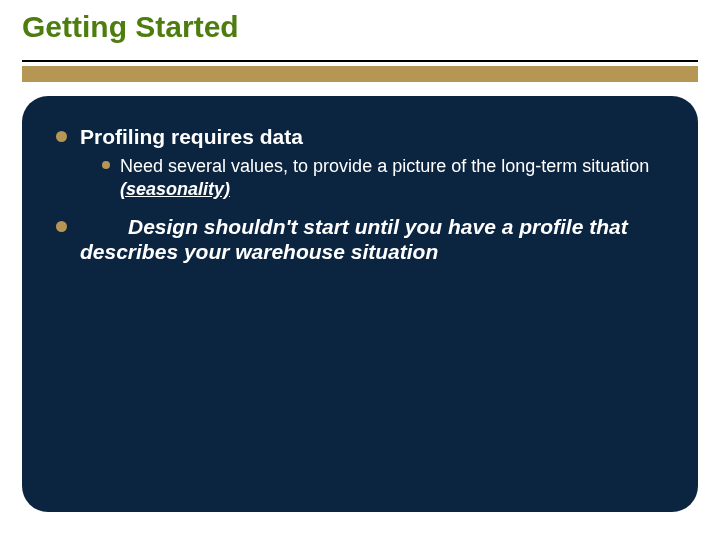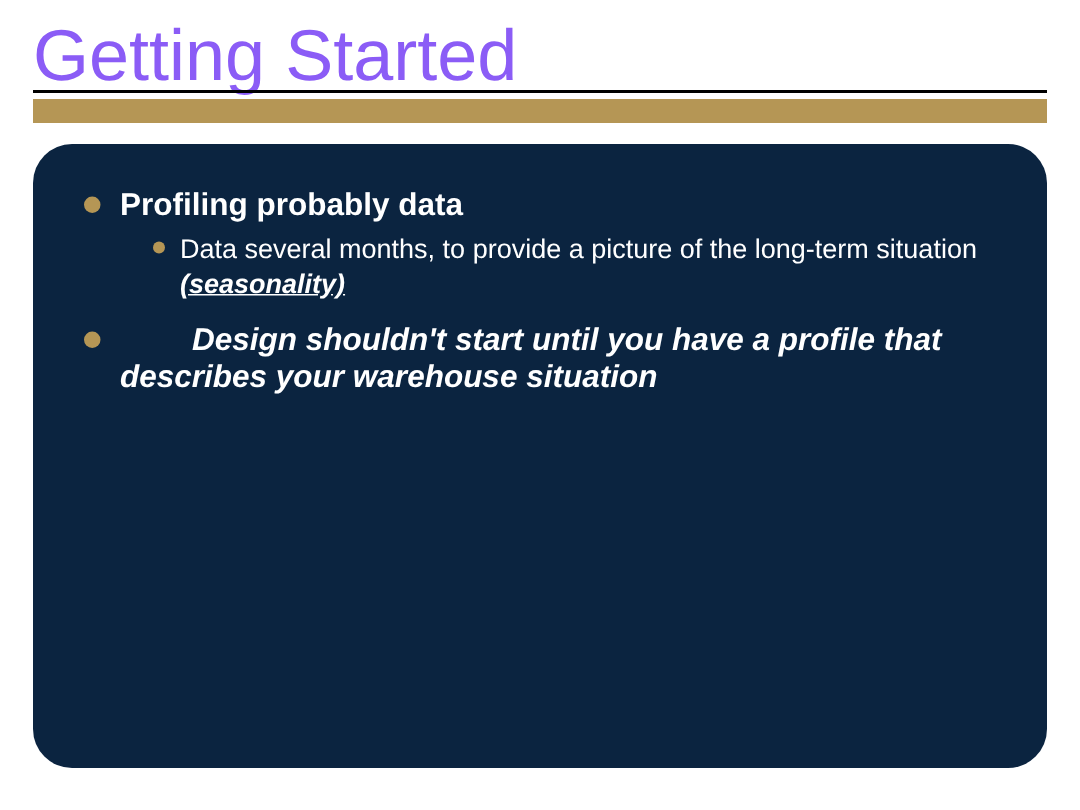--- a/index.html
+++ b/index.html
@@ -14,23 +14,23 @@
   .slide {
     position: relative;
     width: 720px;
     height: 540px;
     background: #ffffff;
   }
   .title {
     position: absolute;
     left: 22px;
     top: 10px;
-    font-size: 48px;
-    color: #8b5cf6;
-    font-weight: normal;
+    font-size: 30px;
+    color: #4d7c0f;
+    font-weight: bold;
     letter-spacing: 0px;
   }
   .rule-top {
     position: absolute;
     left: 22px;
     top: 60px;
     width: 676px;
     height: 2px;
     background: #000;
   }
@@ -116,24 +116,24 @@
 <div class="slide">
 
   <div class="title">Getting Started</div>
   <div class="rule-top"></div>
   <div class="rule-gold"></div>
 
   <div class="panel">
     <ul class="main">
 
       <li>
-        <span class="top-text bold">Profiling probably data</span>
+        <span class="top-text bold">Profiling requires data</span>
         <ul class="sub">
           <li>
-            <span>Data several months, to provide a picture of the long-term situation </span><span class="em-underline">(seasonality)</span>
+            <span>Need several values, to provide a picture of the long-term situation </span><span class="em-underline">(seasonality)</span>
           </li>
         </ul>
       </li>
 
 
       <li>
         <span class="top-text bold-italic">Design shouldn't start until you have a profile that describes your warehouse situation</span>
       </li>
 
     </ul>

